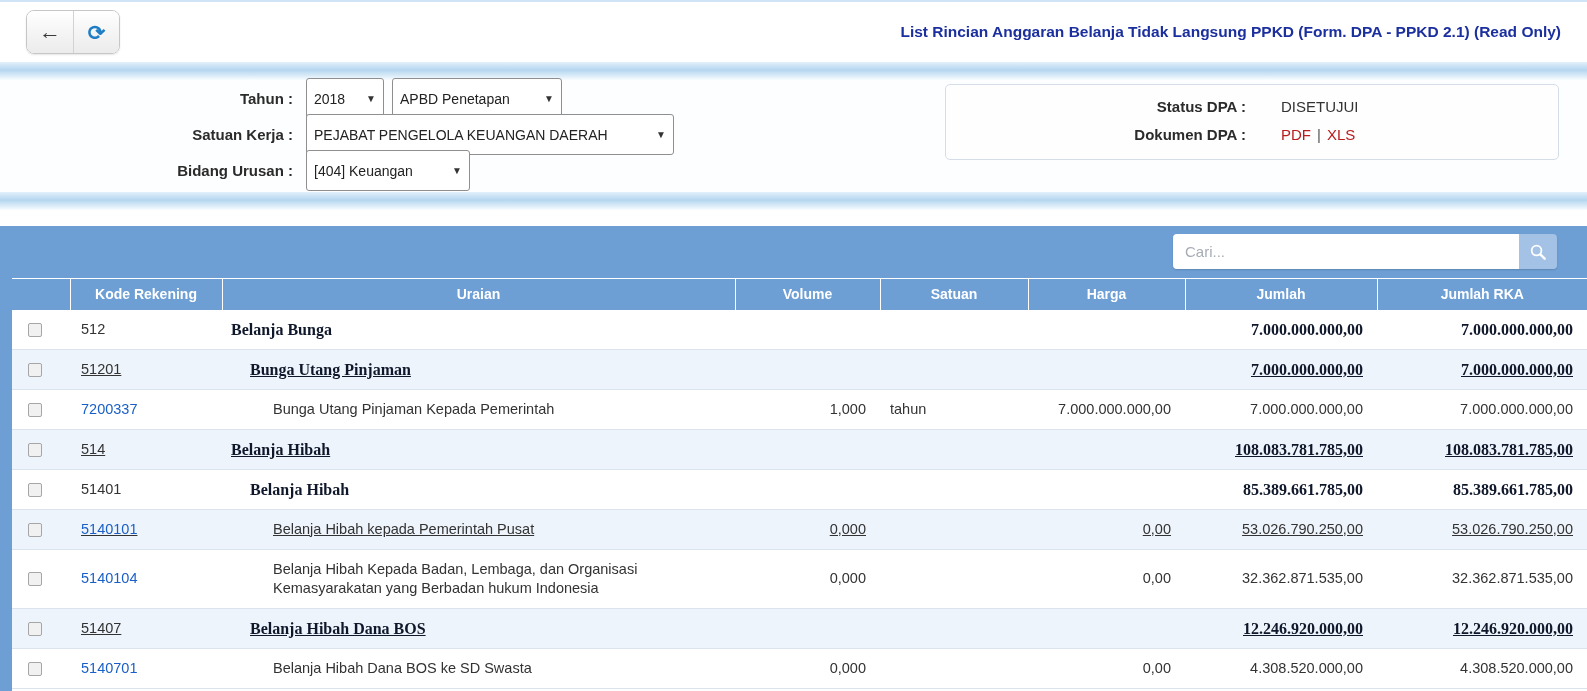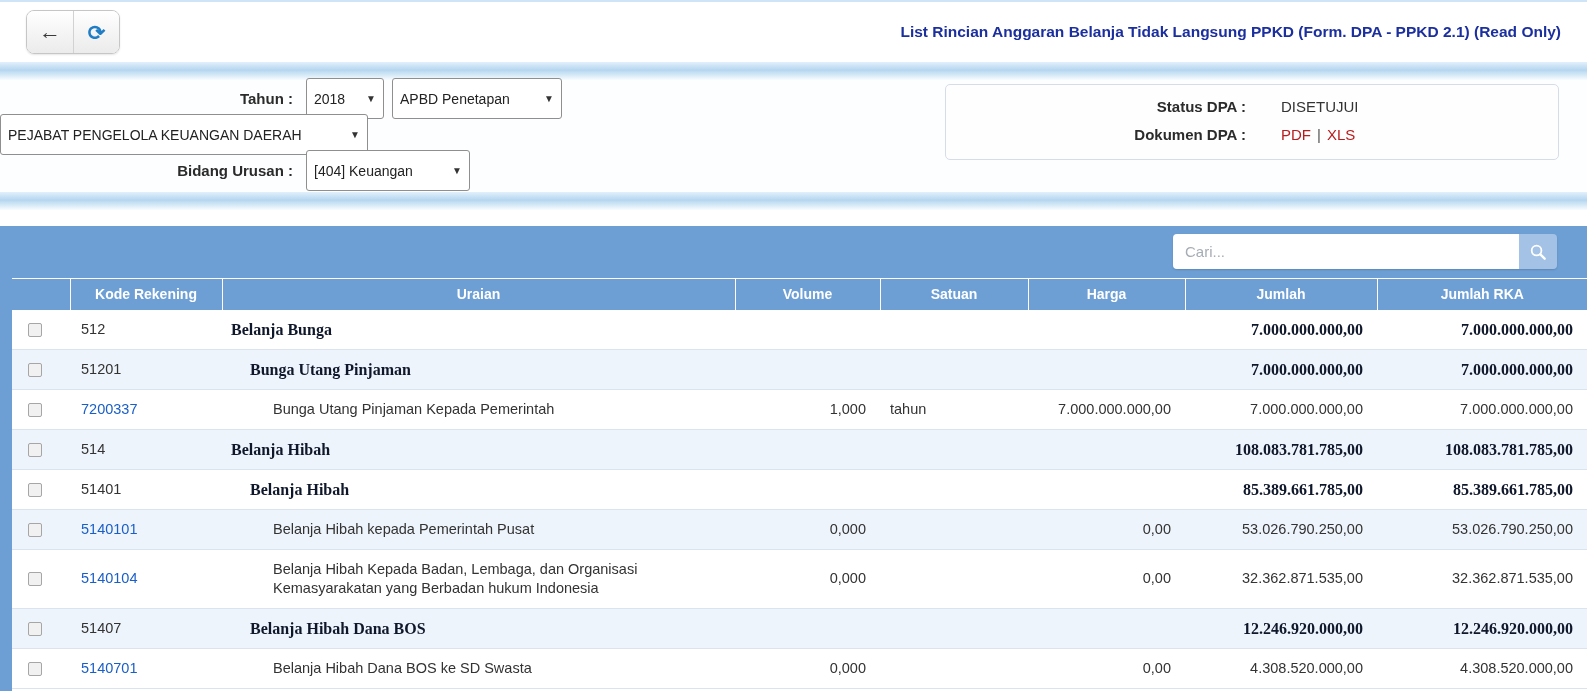--- a/index.html
+++ b/index.html
@@ -54,21 +54,21 @@
   .search-btn{width:38px;background:#a3c2e6;border:none;display:flex;
     align-items:center;justify-content:center;cursor:pointer;}
 
   table{width:100%;border-collapse:collapse;table-layout:fixed;background:#fff;}
   thead th{background:#6d9fd5;color:#fff;font-weight:bold;font-size:14px;height:31px;
     border-left:1px solid rgba(255,255,255,.55);border-top:1px solid rgba(255,255,255,.55);
     text-align:center;white-space:nowrap;overflow:hidden;}
   thead th:first-child{border-left:none;}
   tbody td{font-size:14.5px;color:#333;padding:10px 8px;line-height:19px;
     border-bottom:1px solid #dbe4ee;vertical-align:middle;background:#fff;}
-  tr.alt td{background:#eef4fb;}
+  tr.alt td{background:#eef4fb;text-decoration:underline;}
   td.num{text-align:right;padding-right:14px;white-space:nowrap;}
   td.col-kode{padding-left:11px;white-space:nowrap;}
   td.col-satuan{padding-left:10px;}
   td.uraian.lvl1{padding-left:9px;}
   td.uraian.lvl2{padding-left:28px;}
   td.uraian.lvl3{padding-left:51px;}
   tr.group td.uraian, tr.group td.num{
     font-family:"Liberation Serif","DejaVu Serif",serif;font-weight:bold;
     font-size:16px;color:#0f172a;}
   td.col-check{text-align:center;padding-left:0;padding-right:0;}
@@ -102,20 +102,21 @@
       <div class="select sel-year">
         <span>2018</span>
         <span class="chev">▼</span>
       </div>
       <div class="select sel-apbd">
         <span>APBD Penetapan</span>
         <span class="chev">▼</span>
       </div>
     </div>
     <div class="filter-row">
+      <div class="filter-label">Satuan Kerja :</div>
       <div class="select sel-sk">
         <span>PEJABAT PENGELOLA KEUANGAN DAERAH</span>
         <span class="chev">▼</span>
       </div>
     </div>
     <div class="filter-row">
       <div class="filter-label">Bidang Urusan :</div>
       <div class="select sel-bidang">
         <span>[404] Keuangan</span>
         <span class="chev">▼</span>

